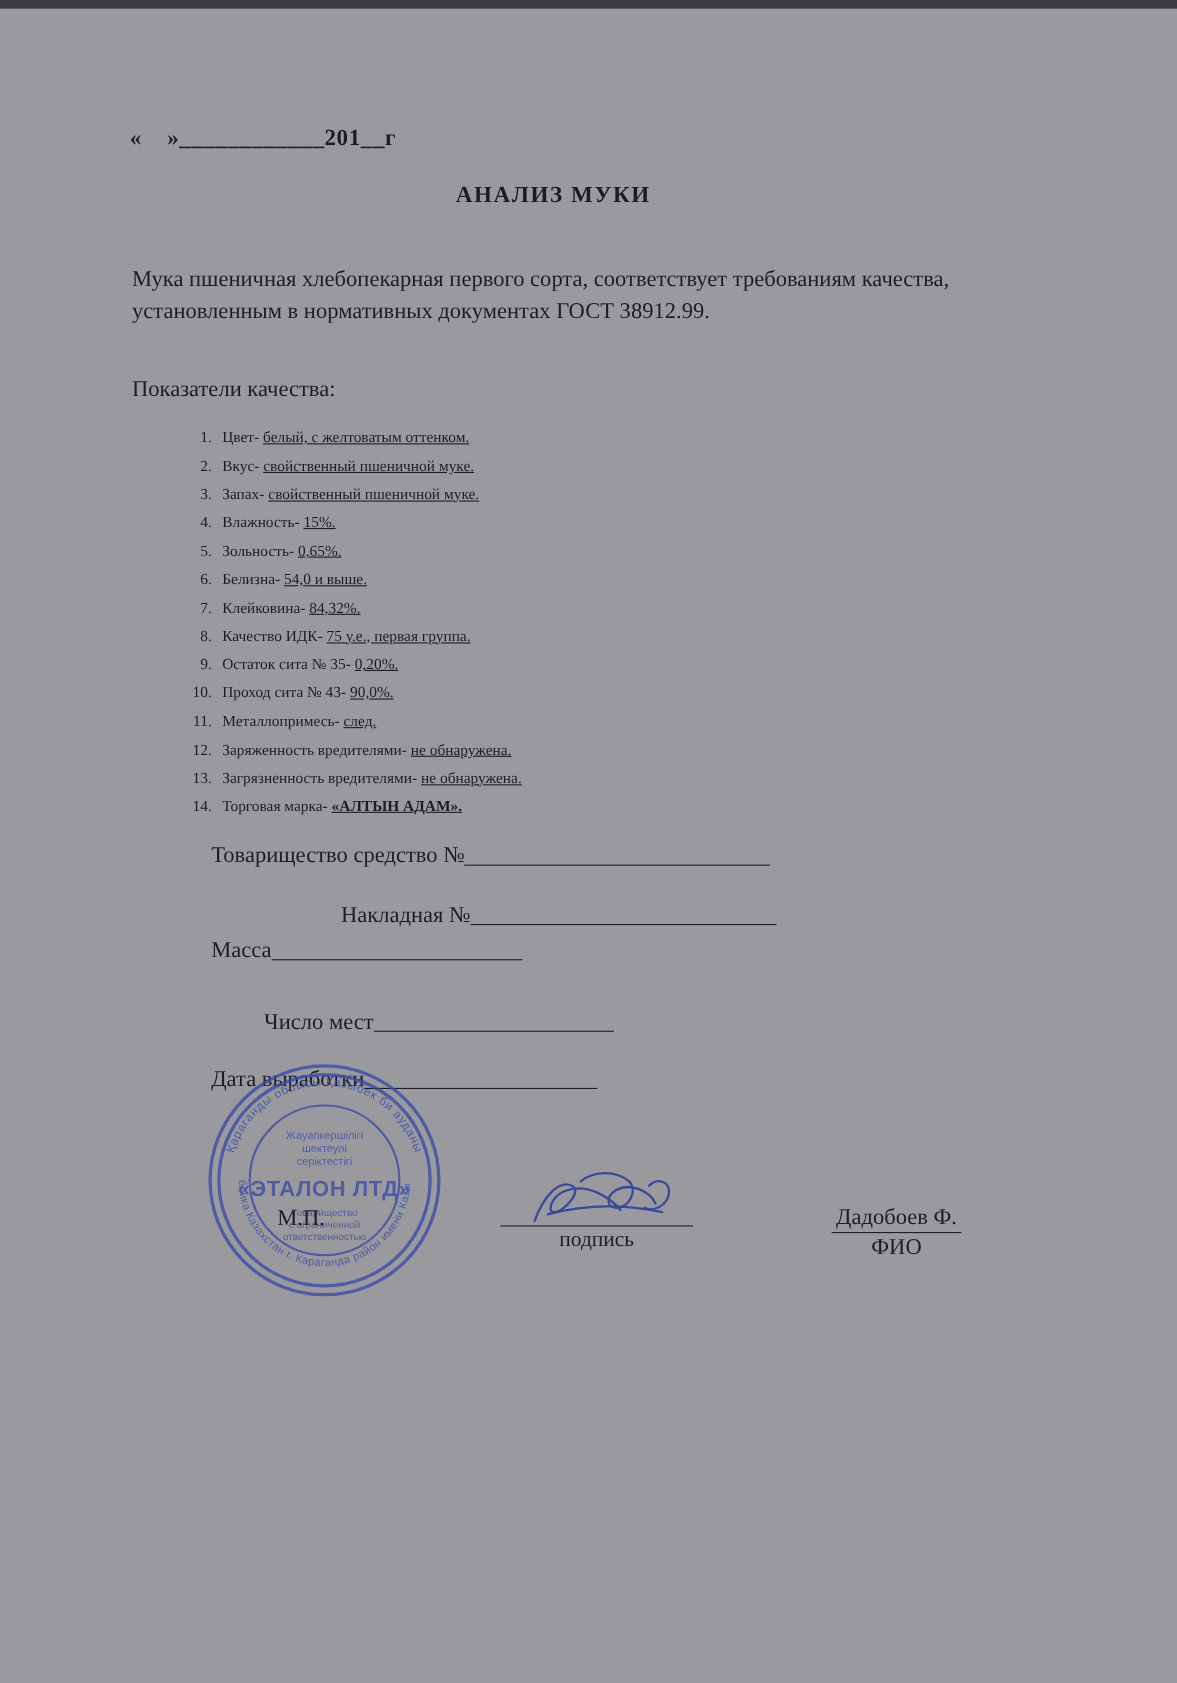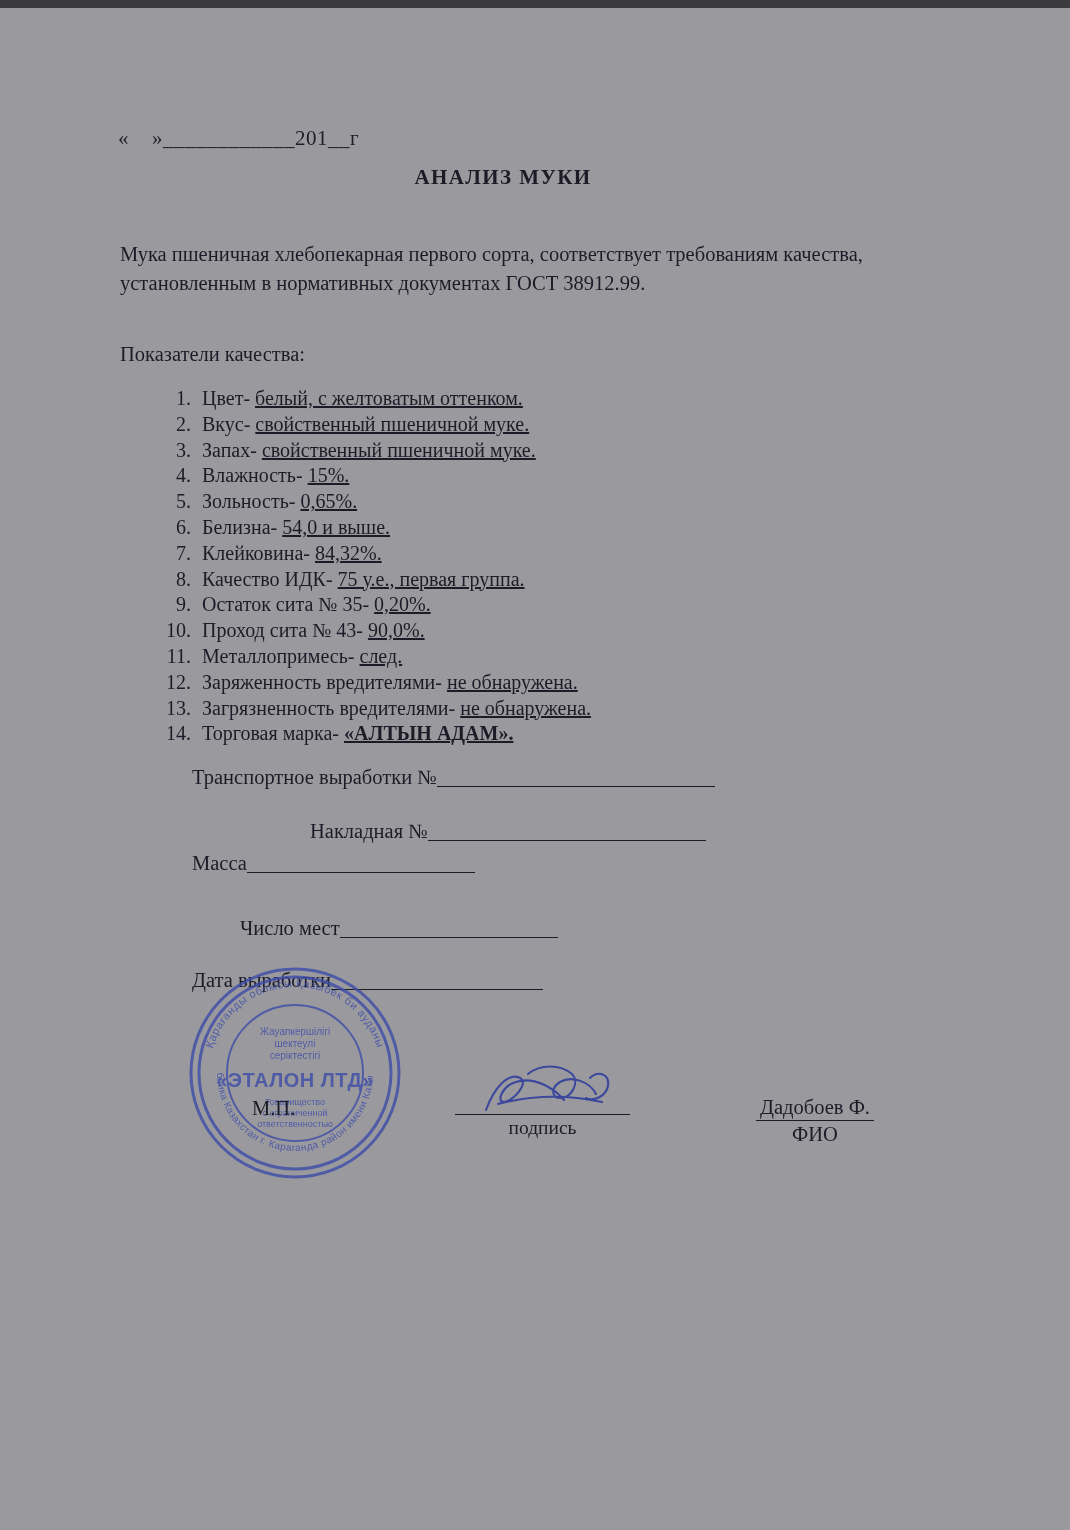--- a/index.html
+++ b/index.html
@@ -29,24 +29,24 @@
     height: 1522px;
     background: #9a9a9e;
   }
   .doc {
     position: absolute;
     top: 0; left: 0;
     width: 1070px;
   }
   .date-line {
     position: absolute;
-    top: 118px;
+    top: 105px;
     left: 118px;
     font-size: 21px;
-    font-weight: normal;
+    font-weight: bold;
     letter-spacing: 0.5px;
     white-space: pre;
   }
   .title {
     position: absolute;
     top: 157px;
     left: 0;
     width: 1006px;
     text-align: center;
     font-size: 21px;
@@ -67,21 +67,21 @@
     left: 120px;
     font-size: 20.5px;
   }
   ol.items {
     position: absolute;
     top: 378px;
     left: 152px;
     margin: 0;
     padding: 0 0 0 44px;
     width: 760px;
-    font-size: 20px;
+    font-size: 14px;
     line-height: 25.8px;
     list-style-position: outside;
   }
   ol.items li {
     padding-left: 6px;
   }
   ol.items li .val {
     text-decoration: underline;
   }
   ol.items li .val.brand {
@@ -196,21 +196,21 @@
       <li><span>Клейковина-</span> <span class="val">84,32%.</span></li>
       <li><span>Качество ИДК-</span> <span class="val">75 у.е., первая группа.</span></li>
       <li><span>Остаток сита № 35-</span> <span class="val">0,20%.</span></li>
       <li><span>Проход сита № 43-</span> <span class="val">90,0%.</span></li>
       <li><span>Металлопримесь-</span> <span class="val">след.</span></li>
       <li><span>Заряженность вредителями-</span> <span class="val">не обнаружена.</span></li>
       <li><span>Загрязненность вредителями-</span> <span class="val">не обнаружена.</span></li>
       <li><span>Торговая марка-</span> <span class="val brand">«АЛТЫН АДАМ».</span></li>
     </ol>
 
-    <div class="field f-transport"><span>Транспортное выработки №</span><span class="blank"></span></div>
+    <div class="field f-transport"><span>Товарищество средство №</span><span class="blank"></span></div>
 
     <div class="field f-invoice"><span>Накладная №</span><span class="blank"></span></div>
 
     <div class="field f-mass"><span>Масса</span><span class="blank"></span></div>
 
     <div class="field f-places"><span>Число мест</span><span class="blank"></span></div>
 
     <div class="field f-date-made"><span>Дата выработки</span><span class="blank"></span></div>
 
     <div class="stamp">

